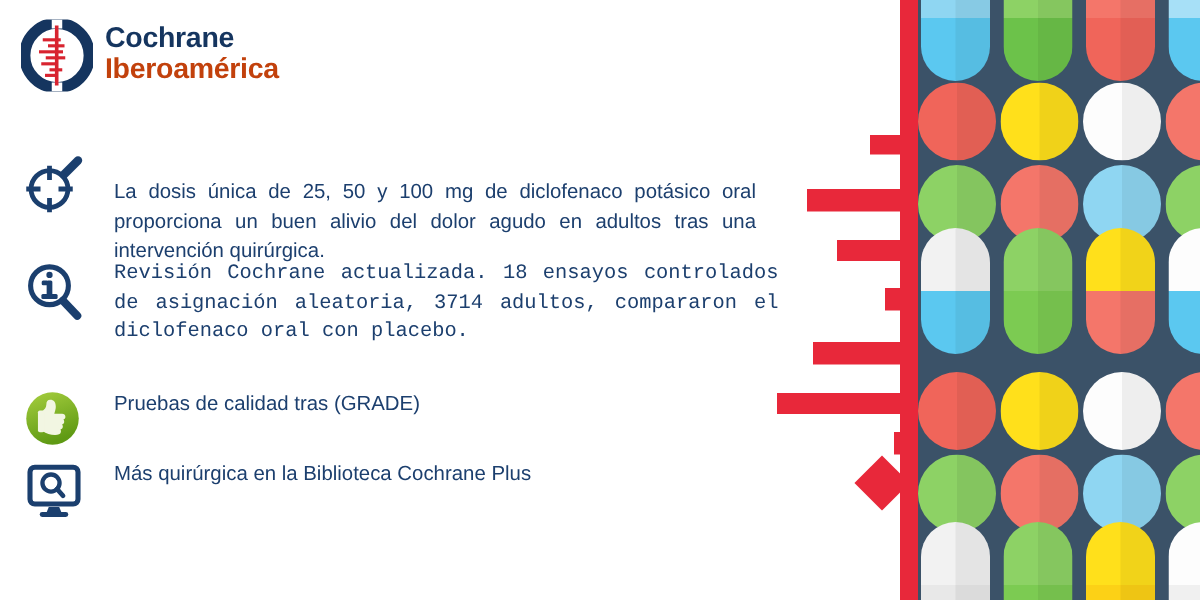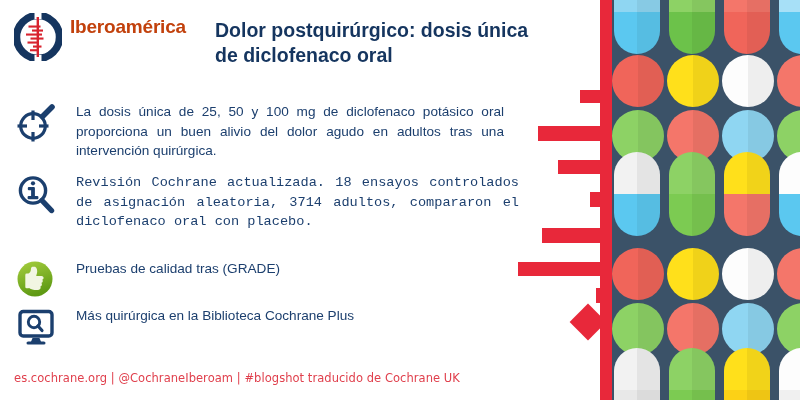--- a/index.html
+++ b/index.html
@@ -229,38 +229,38 @@
         <rect x="14.5" y="12.5" width="12" height="2.1" fill="#d8232f"></rect>
         <rect x="18" y="16.5" width="11" height="2.1" fill="#d8232f"></rect>
         <rect x="12" y="20.5" width="16" height="2.1" fill="#d8232f"></rect>
         <rect x="16.5" y="24.5" width="13" height="2.1" fill="#d8232f"></rect>
         <rect x="13.5" y="28.5" width="10" height="2.1" fill="#d8232f"></rect>
         <rect x="19" y="32.5" width="8.5" height="2.1" fill="#d8232f"></rect>
         <rect x="16" y="36.2" width="7" height="2.1" fill="#d8232f"></rect>
       </svg>
     </div>
     <div id="logo-text">
+      <div class="logo-line1" style="color: rgb(21, 53, 95);">Cochrane</div>
       <div class="logo-line2" style="color: #c2410c;">Iberoamérica</div>
     </div>
   </div>
 
-  <div id="title">Dolor postquirúrgico: dosis única de diclofenaco oral</div>
 
   <div class="bullet" id="bullet-0" style="top:101px;width:490px;">
     <div class="bullet-icon">
       <svg width="44" height="44" viewBox="0 0 44 44" aria-hidden="true">
         <circle cx="19" cy="25" r="12.3" fill="none" stroke="#1b3f6e" stroke-width="3.2"></circle>
         <line x1="19" y1="9.5" x2="19" y2="19" stroke="#1b3f6e" stroke-width="3.2"></line>
         <line x1="19" y1="31" x2="19" y2="40.5" stroke="#1b3f6e" stroke-width="3.2"></line>
         <line x1="3.5" y1="25" x2="13" y2="25" stroke="#1b3f6e" stroke-width="3.2"></line>
         <line x1="25" y1="25" x2="34.5" y2="25" stroke="#1b3f6e" stroke-width="3.2"></line>
         <line x1="28.5" y1="15.5" x2="38" y2="6" stroke="#1b3f6e" stroke-width="5.6" stroke-linecap="round"></line>
       </svg>
     </div>
-    <div class="bullet-text just" style="width:428px;">La dosis única de 25, 50 y 100 mg de diclofenaco potásico oral proporciona un buen alivio del dolor agudo en adultos tras una intervención quirúrgica.</div>
+    <div class="bullet-text just" style="width:428px;margin-top:16px;">La dosis única de 25, 50 y 100 mg de diclofenaco potásico oral proporciona un buen alivio del dolor agudo en adultos tras una intervención quirúrgica.</div>
   </div>
 
   <div class="bullet" id="bullet-1" style="top:172px;width:500px;">
     <div class="bullet-icon">
       <svg width="44" height="44" viewBox="0 0 44 44" aria-hidden="true">
         <circle cx="19" cy="18.5" r="12.6" fill="none" stroke="#1b3f6e" stroke-width="3.4"></circle>
         <line x1="28" y1="28.5" x2="37.5" y2="38.5" stroke="#1b3f6e" stroke-width="5.4" stroke-linecap="round"></line>
         <circle cx="19" cy="11.3" r="2.1" fill="#1b3f6e"></circle>
         <rect x="17.1" y="15" width="3.8" height="11" rx="1" fill="#1b3f6e"></rect>
         <rect x="13.6" y="24" width="10.8" height="3.3" rx="1" fill="#1b3f6e"></rect>
@@ -293,15 +293,14 @@
         <rect x="6" y="6.5" width="32" height="24.5" rx="3.2" fill="none" stroke="#1b3f6e" stroke-width="3.4"></rect>
         <circle cx="20" cy="17" r="5.7" fill="none" stroke="#1b3f6e" stroke-width="2.9"></circle>
         <line x1="24" y1="21" x2="28" y2="25.5" stroke="#1b3f6e" stroke-width="3.2" stroke-linecap="round"></line>
         <path d="M18.5 33 h7 l1.6 4 h-10.2 z" fill="#1b3f6e"></path>
         <rect x="12.5" y="36.4" width="19" height="3.2" rx="1.6" fill="#1b3f6e"></rect>
       </svg>
     </div>
     <div class="bullet-text" style="width:395px;">Más quirúrgica en la Biblioteca Cochrane Plus</div>
   </div>
 
-  <div id="footer" style="color: rgb(224, 64, 77);">es.cochrane.org | @CochraneIberoam | #blogshot traducido de Cochrane UK</div>
 
 </div>
 
 </body></html>

